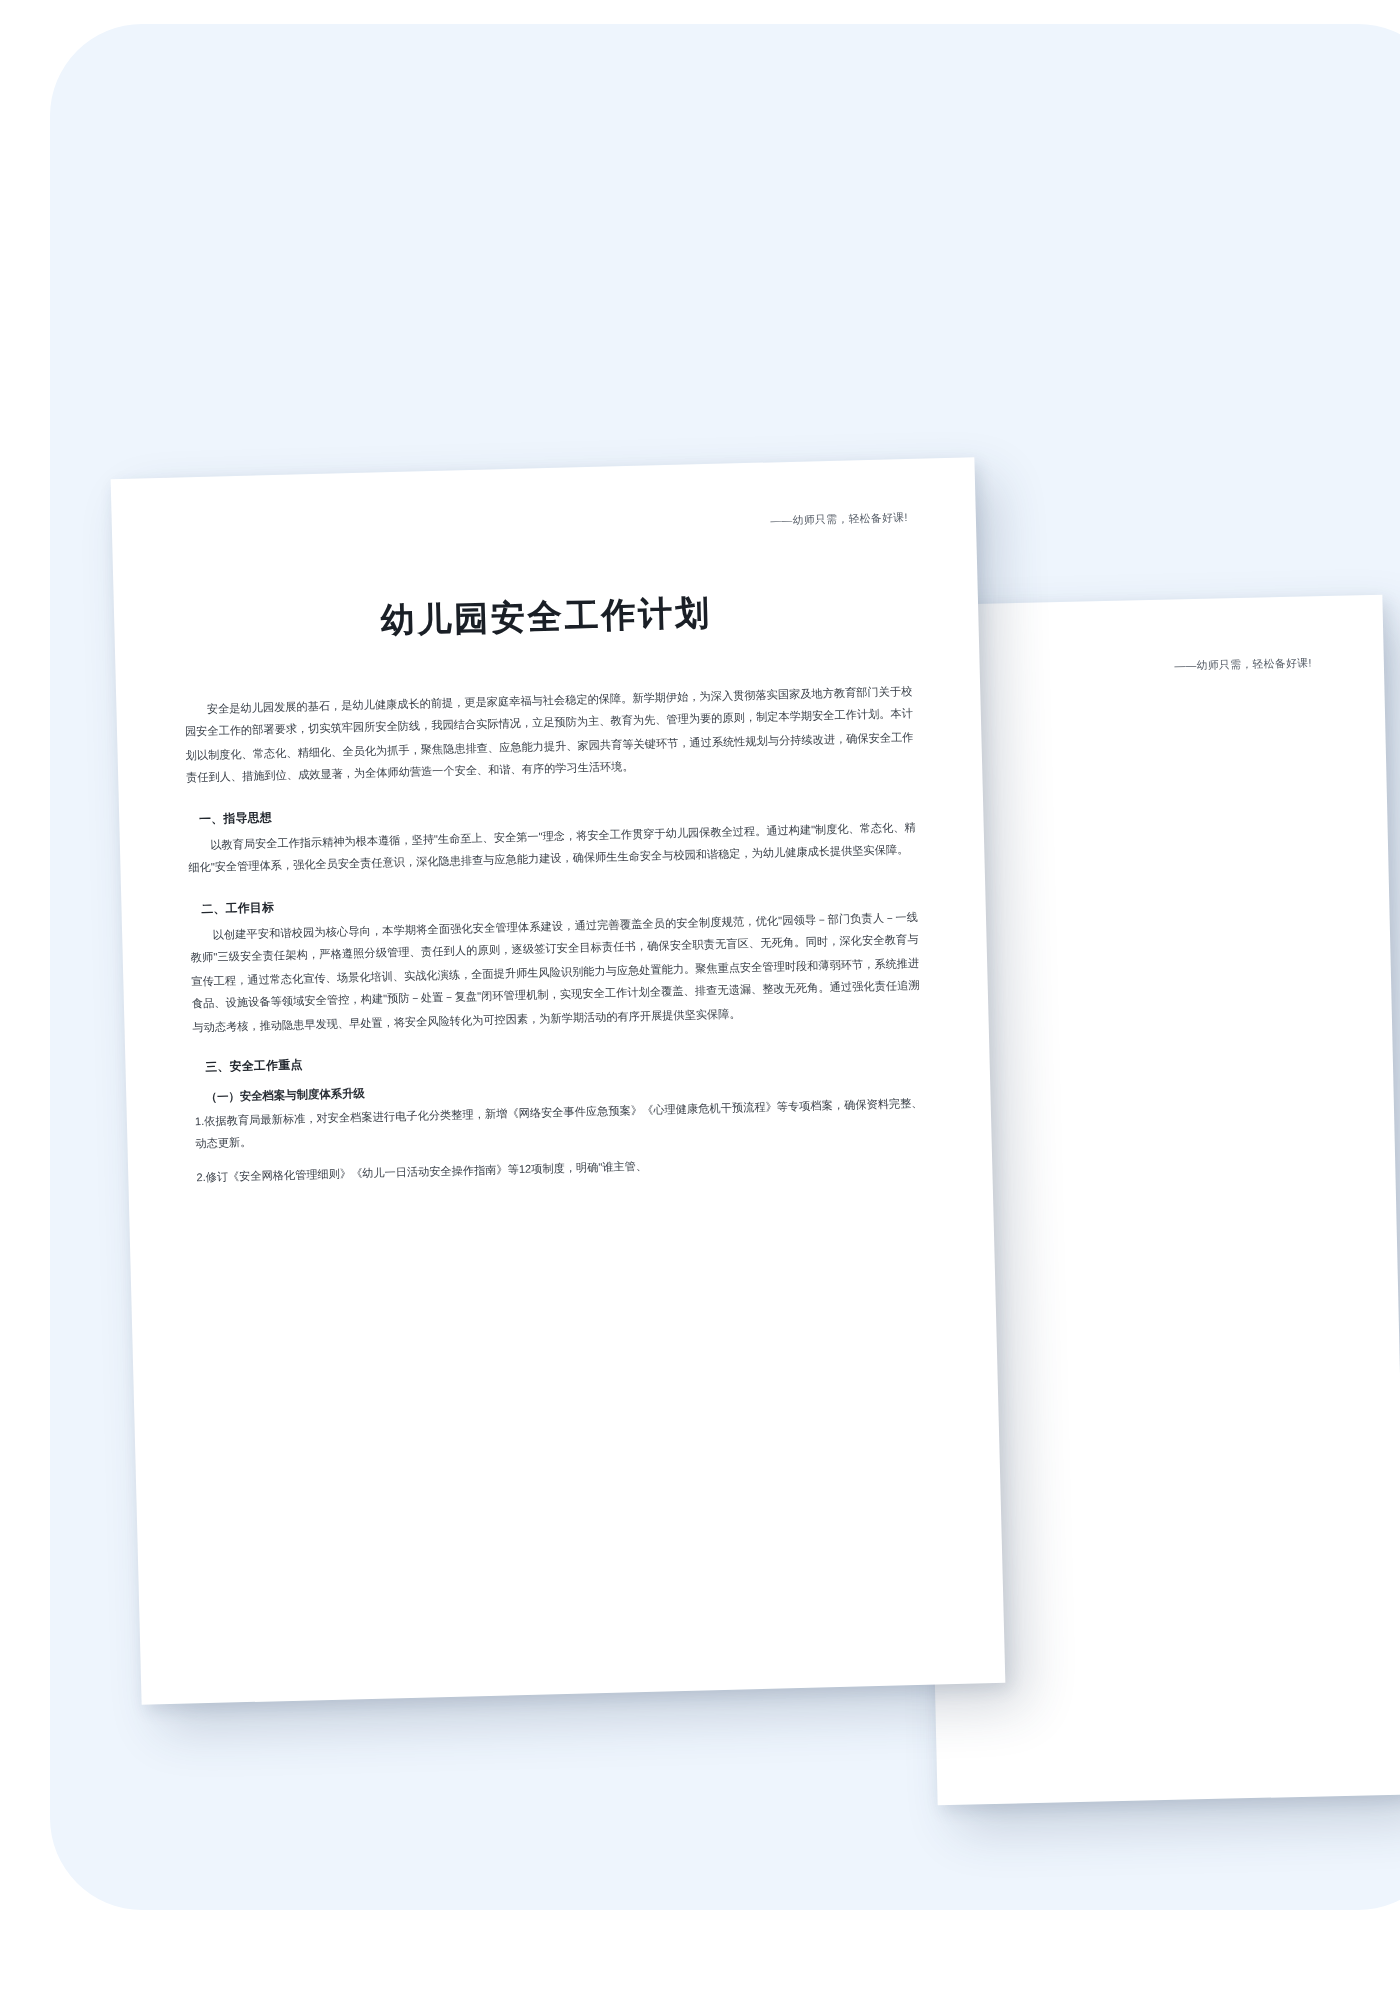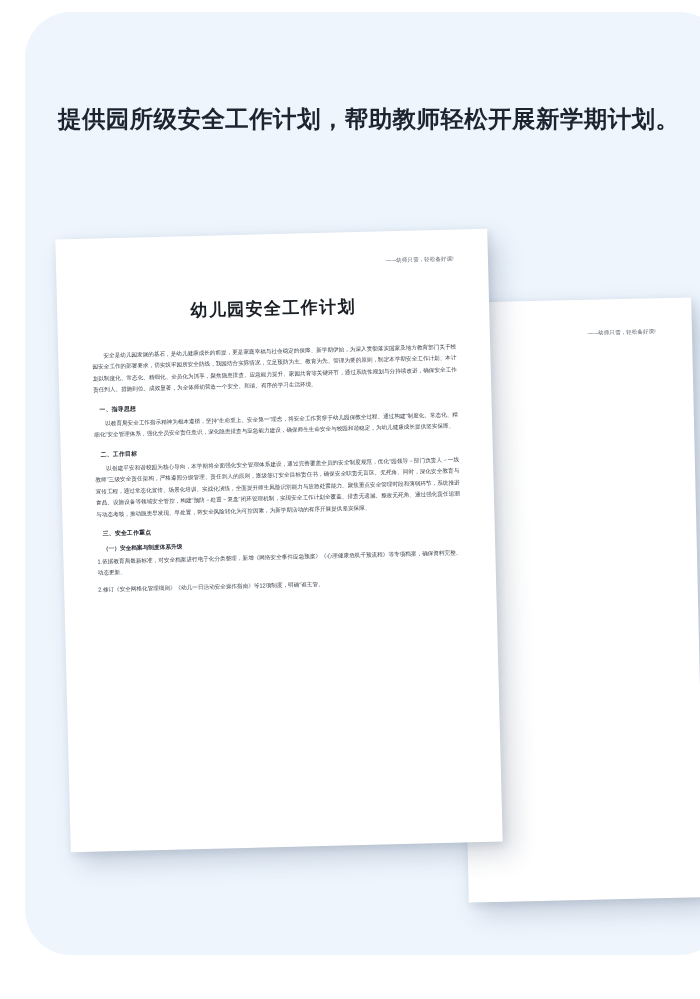--- a/index.html
+++ b/index.html
@@ -79,21 +79,20 @@
   .gap-d{height:44px;}
   .gap-e{height:30px;}
 </style>
 </head>
 <body>
 
 <div id="stage">
 
   <div class="card">
 
-    <div class="headline">提供园所级安全工作计划，帮助教师轻松开展新学期计划。</div>
 
     <div class="pagewrap" id="page-back">
       <div class="page">
         <div class="doc">
           <div class="doc-back-inner">
             <div class="doc-sub">——幼师只需，轻松备好课!</div>
 
             <div class="li">习，确保制度入脑入心。</div>
             <div class="gap-a"></div>
             <div class="li">题复查—优化再练—达标考核"</div>

